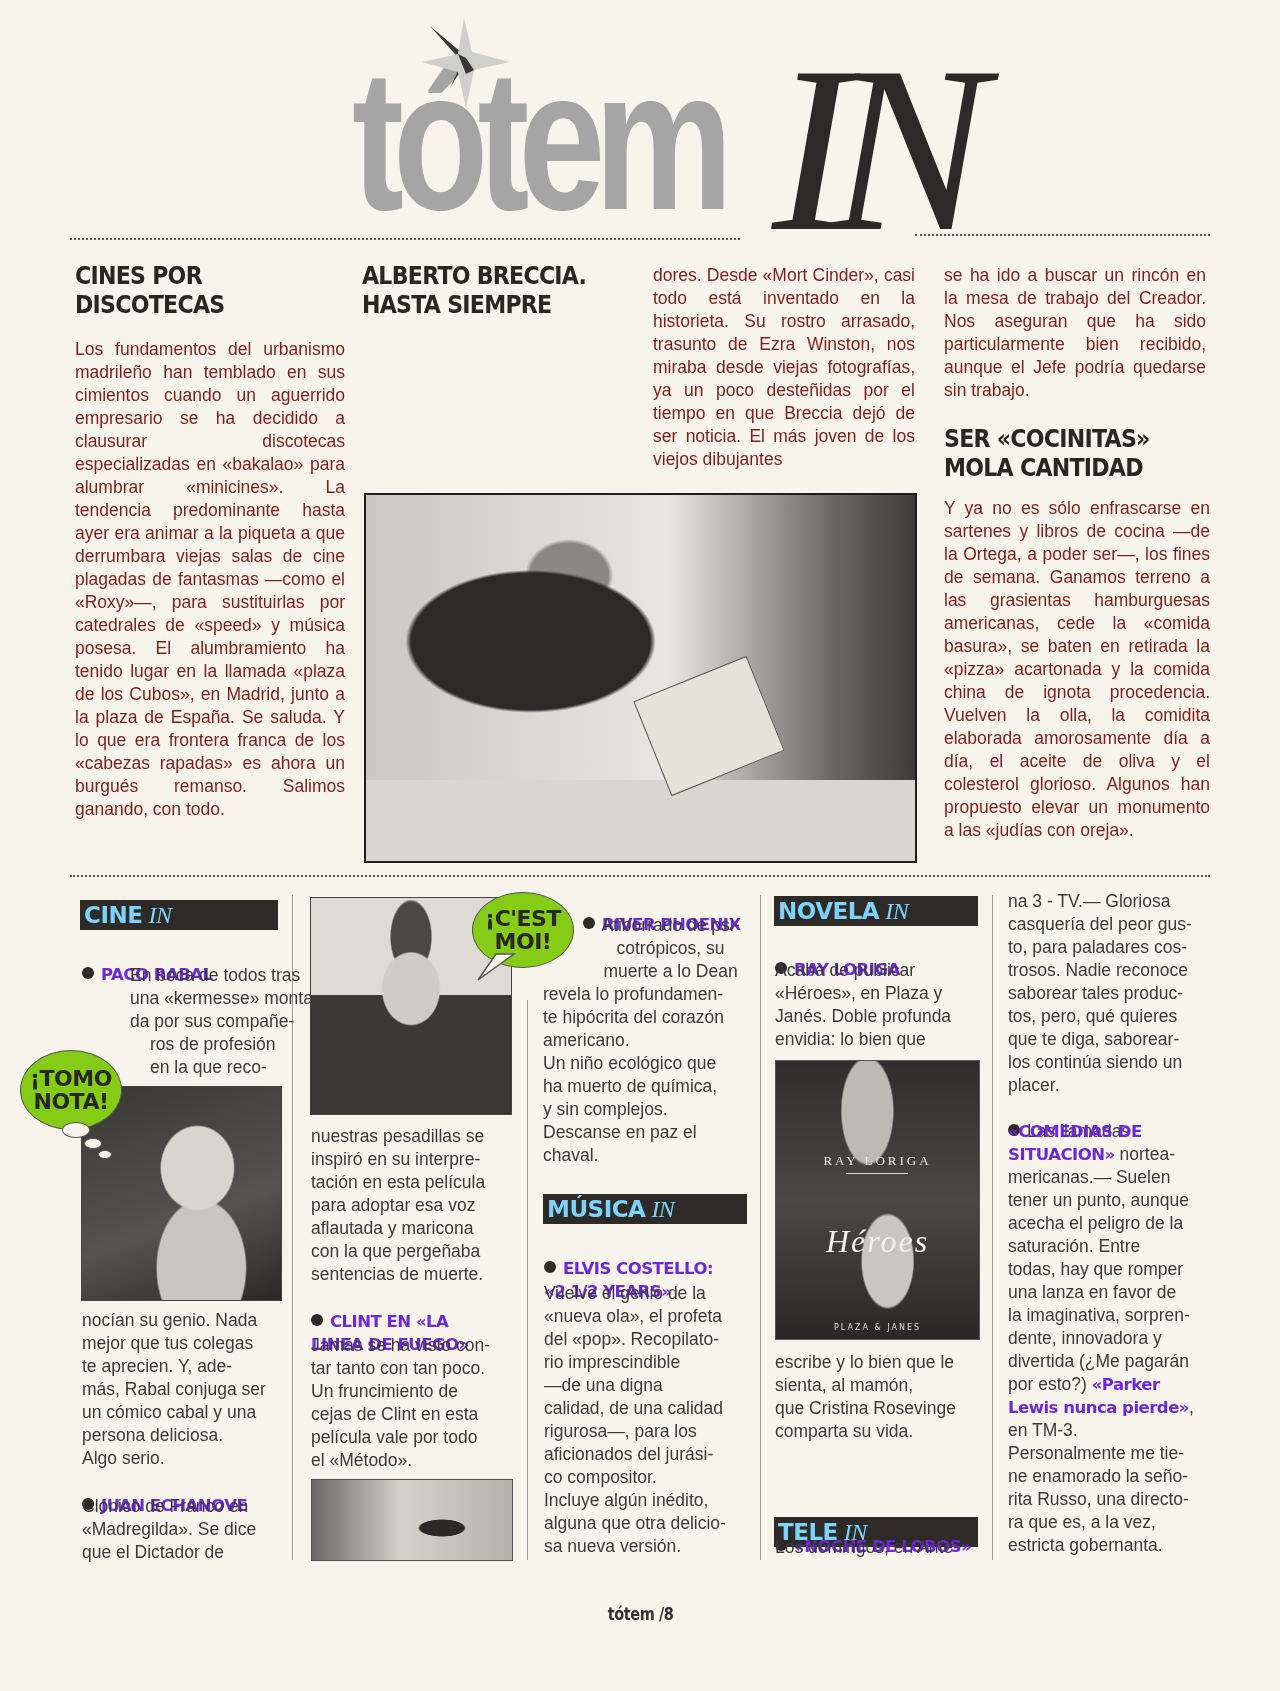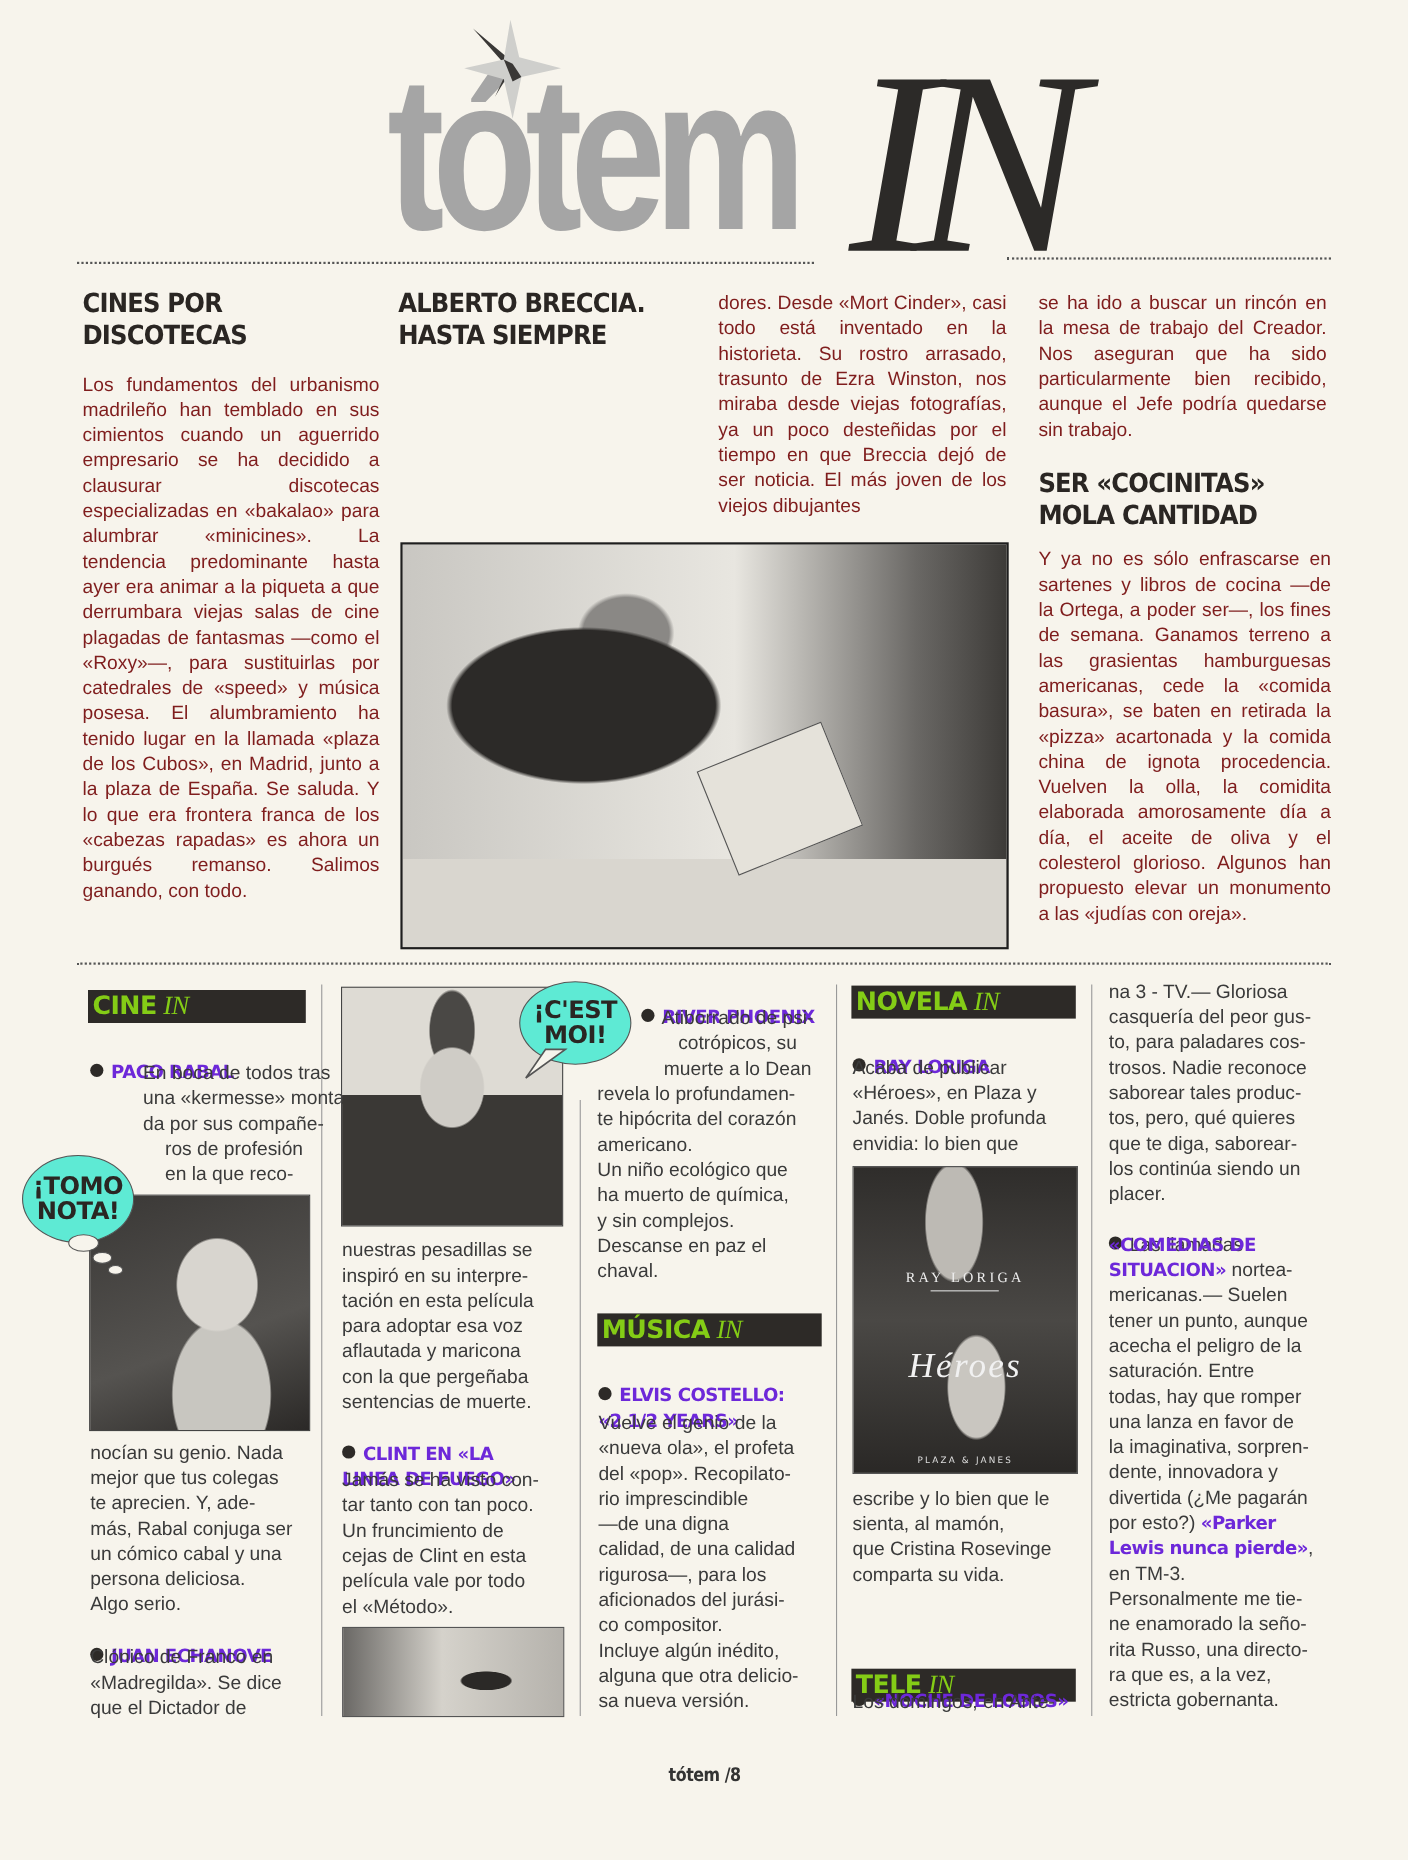--- a/index.html
+++ b/index.html
@@ -32,41 +32,41 @@
     transform: scaleX(0.92); transform-origin: left top; white-space: nowrap;
   }
   .txt {
     font-size: 17.5px; line-height: 23px; color: #7f1d1d; text-align: justify;
     white-space: pre-line;
   }
   .txt-l {
     font-size: 17.5px; line-height: 23px; color: #3a3a3a; white-space: pre-line;
   }
   .sect-bar {
-    background: #2d2a27; color: #84cc16; height: 30px; line-height: 30px;
+    background: #2d2a27; color: #7dd3fc; height: 30px; line-height: 30px;
     padding-left: 4px; font-family: "DejaVu Sans", sans-serif; font-weight: bold;
     font-size: 23px; letter-spacing: -0.5px; white-space: nowrap;
   }
   .sect-bar .in {
     font-family: "Liberation Serif", serif; font-style: italic; font-weight: normal;
     font-size: 24px; margin-left: 6px;
   }
   .sub {
     font-family: "DejaVu Sans", sans-serif; font-weight: bold; font-size: 16.5px;
     line-height: 23px; color: #6d28d9; letter-spacing: -0.5px; white-space: pre-line;
   }
   .bullet { display: inline-block; width: 12px; height: 12px; border-radius: 50%;
     background: #2d2a27; margin-right: 7px; vertical-align: 1px; }
   .vrule { width: 0; border-left: 1px solid #999; }
   .photo {
     background: linear-gradient(135deg, #d8d6d0 0%, #8c8a86 40%, #3a3835 70%, #6d6b67 100%);
     border: 2px solid #1e1e1e; box-sizing: border-box; overflow: hidden;
   }
   .bubble {
-    background: #5eead4; border: 1.5px solid #555; border-radius: 50%;
+    background: #84cc16; border: 1.5px solid #555; border-radius: 50%;
     display: flex; align-items: center; justify-content: center; text-align: center;
     font-family: "DejaVu Sans", sans-serif; font-weight: bold; color: #2a2623;
     font-size: 22px; line-height: 23px; letter-spacing: -0.5px; white-space: pre-line;
   }
   .folio {
     font-family: "DejaVu Sans", sans-serif; font-weight: bold; font-size: 17px;
     color: #333; letter-spacing: -0.5px; transform: scaleX(0.85);
   }
 </style>
 </head>

